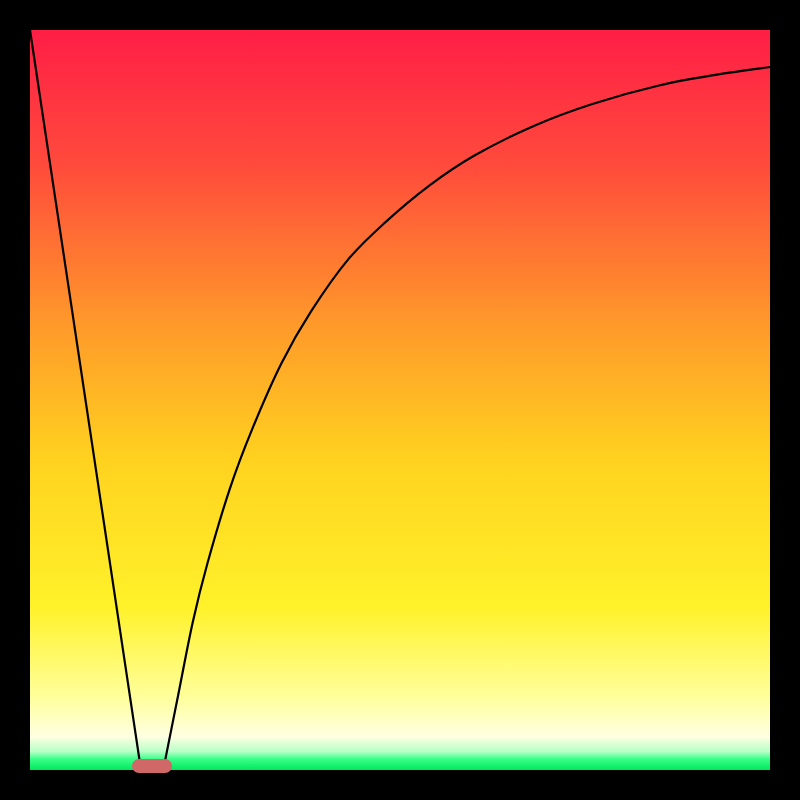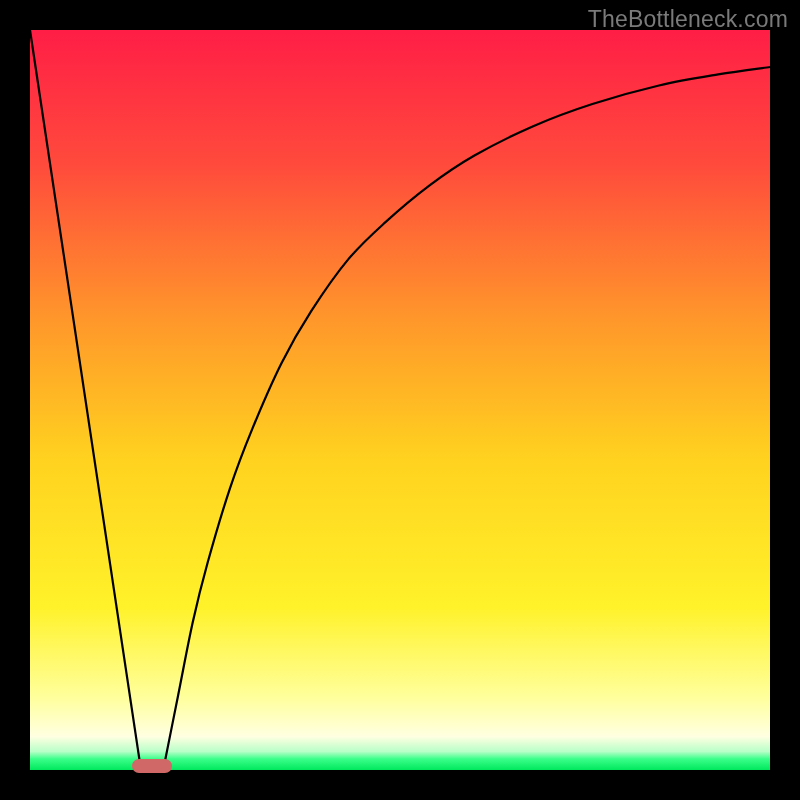--- a/index.html
+++ b/index.html
@@ -80,14 +80,13 @@
     </svg>
 
     <svg class="curve" viewBox="0 0 100 100" preserveAspectRatio="none">
       <path fill="none" stroke="#000000" stroke-width="2.2" vector-effect="non-scaling-stroke" id="path-left" d="M 0 0 L 15 100"></path>
       <path fill="none" stroke="#000000" stroke-width="2.2" vector-effect="non-scaling-stroke" id="path-right" d="M 18 100 C 18.333333333333332 98.33333333333333 19.333333333333332 93.33333333333333 20 90 C 20.666666666666668 86.66666666666667 21.333333333333332 83 22 80 C 22.666666666666668 77 23.166666666666668 75 24 72 C 24.833333333333332 69 26 65 27 62 C 28 59 28.833333333333332 56.833333333333336 30 54 C 31.166666666666668 51.166666666666664 32.666666666666664 47.666666666666664 34 45 C 35.333333333333336 42.333333333333336 36.5 40.333333333333336 38 38 C 39.5 35.666666666666664 41.333333333333336 33 43 31 C 44.666666666666664 29 46.166666666666664 27.666666666666668 48 26 C 49.833333333333336 24.333333333333332 52 22.5 54 21 C 56 19.5 57.666666666666664 18.333333333333332 60 17 C 62.333333333333336 15.666666666666666 65.33333333333333 14.166666666666666 68 13 C 70.66666666666667 11.833333333333334 73.16666666666667 10.916666666666666 76 10 C 78.83333333333333 9.083333333333334 82.16666666666667 8.166666666666666 85 7.5 C 87.83333333333333 6.833333333333333 90.5 6.416666666666667 93 6 C 95.5 5.583333333333333 98.83333333333333 5.166666666666667 100 5"></path>
     </svg>
 
     <div class="marker" id="marker" style="left: 122.1px; top: 735.56px; width: 40px; height: 14px; background: rgb(208, 104, 104);"></div>
   </div>
 
-  <div class="watermark">TheBottleneck.com</div>
 </div>
 
 </body></html>

